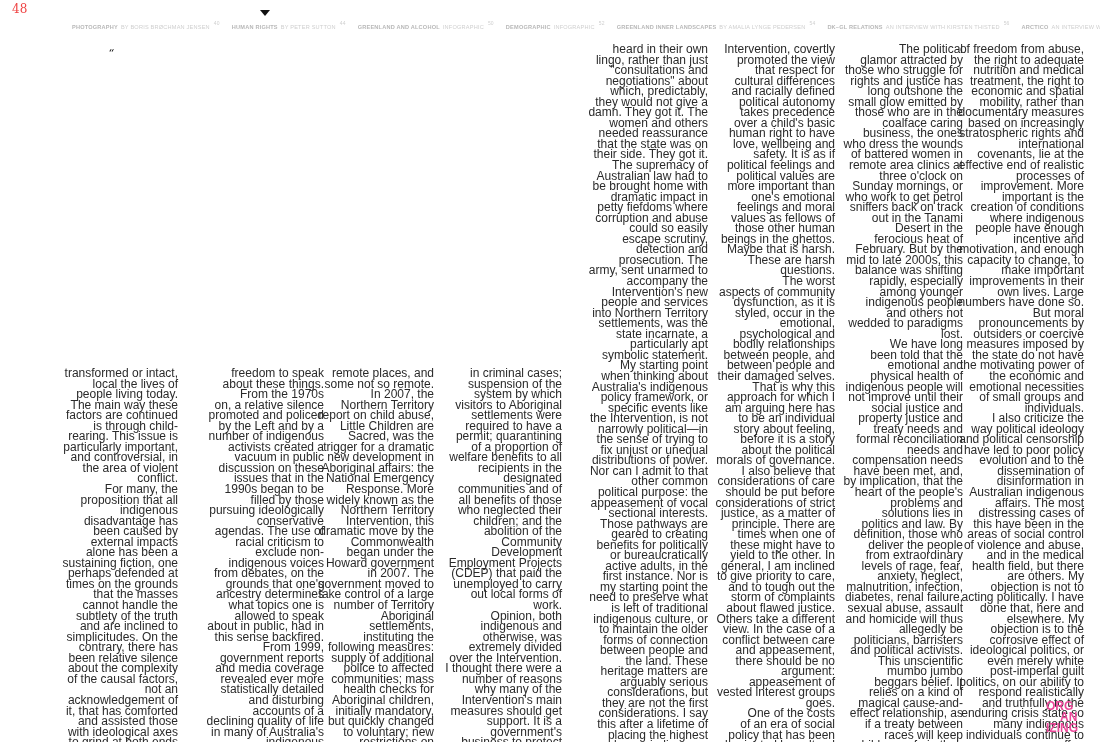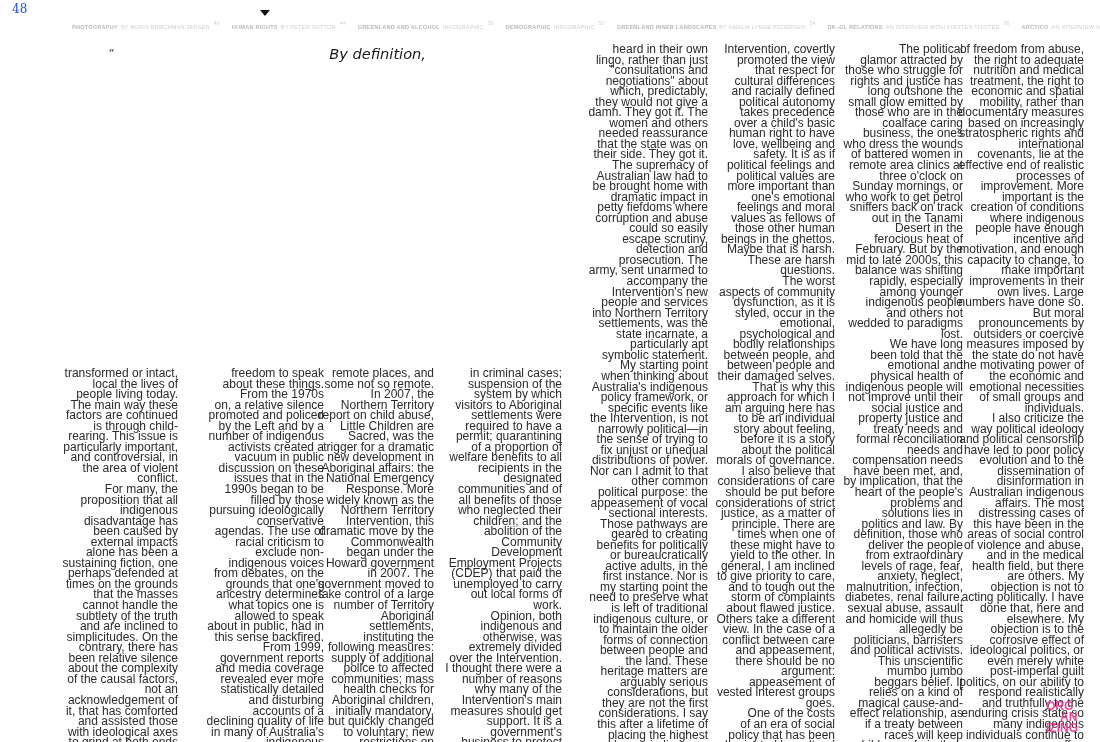--- a/index.html
+++ b/index.html
@@ -1,18 +1,18 @@
 <!DOCTYPE html>
 <html><head>
 <meta charset="utf-8">
 <style>
   html, body { margin: 0; padding: 0; background: #ffffff; }
   body { width: 1100px; height: 742px; position: relative; overflow: hidden;
          font-family: "DejaVu Sans", sans-serif; color: #222; }
-  .page-num { position: absolute; left: 12px; top: 2px; font-family: "DejaVu Serif", serif; font-size: 12px; color: #1d4ed8; }
+  .page-num { position: absolute; left: 12px; top: 2px; font-family: "DejaVu Serif", serif; font-size: 12px; color: #ef4444; }
   .marker { position: absolute; left: 260px; top: 10px; width: 0; height: 0;
             border-left: 5px solid transparent; border-right: 5px solid transparent; border-top: 6px solid #111; }
   .toc { position: absolute; top: 24px; left: 72px; right: 8px; height: 12px; display: flex; gap: 0; font-family: "Liberation Sans", sans-serif; font-size: 5.6px; color: #cfcfcf; letter-spacing: .2px; white-space: nowrap; }
   .toc-item { display: flex; align-items: flex-start; margin-right: 12px; }
   .toc-item b { color: #b8b8b8; font-weight: 700; }
   .toc-item sup { font-size: 5px; margin-left: 4px; position: relative; top: -4px; color: #d0d0d0; }
   .quote { position: absolute; left: 108px; top: 44px; width: 318px; font-family: "DejaVu Sans", sans-serif; font-style: italic; font-size: 14.6px; line-height: 20px; color: #1a1a1a; }
   .quote .open { display: block; font-size: 11px; height: 20px; }
   .quote .first { display: block; text-align: right; margin-top: -20px; }
   .col { position: absolute; width: 120px; font-family: Liberation Sans, sans-serif; font-size: 12px; line-height: 10.55px; color: #2a2a2a; text-align: right; }
@@ -60,21 +60,20 @@
       <sup>56</sup>
     </div>
     <div class="toc-item">
       <b>ARCTICO</b>
       <span style="margin-left: 3px;">AN INTERVIEW WITH ROLF TANNES</span>
     </div>
   </div>
 
 <div class="quote">
   <span class="open">“</span>
-  <span class="first">By definition,</span>
 </div>
 
 <div class="col" id="col-0" style="left:60px; top:368px; width:118px;">
     <p>transformed or intact, local the lives of people living today. The main way these factors are continued is through child-rearing. This issue is particularly important, and controversial, in the area of violent conflict.</p>
     <p class="ind">For many, the proposition that all indigenous disadvantage has been caused by external impacts alone has been a sustaining fiction, one perhaps defended at times on the grounds that the masses cannot handle the subtlety of the truth and are inclined to simplicitudes. On the contrary, there has been relative silence about the complexity of the causal factors, not an acknowledgement of it, that has comforted and assisted those with ideological axes to grind at both ends of the political spectrum. Simplistic accounts of the past increasingly misjudge their audience in this field. Traditional liberal support for indigenous causes in Australia proceeded, in the past, on a less knowledgeable basis than it does now. Not long ago there was less debate and less</p>
   </div>
 <div class="col" id="col-1" style="left:188px; top:368px; width:118px;margin-left:18px;">
     <p>freedom to speak about these things.</p>
     <p class="ind">From the 1970s on, a relative silence promoted and policed by the Left and by a number of indigenous activists created a vacuum in public discussion on these issues that in the 1990s began to be filled by those pursuing ideologically conservative agendas. The use of racial criticism to exclude non-indigenous voices from debates, on the grounds that one's ancestry determines what topics one is allowed to speak about in public, had in this sense backfired.</p>
     <p class="ind">From 1999, government reports and media coverage revealed ever more statistically detailed and disturbing accounts of a declining quality of life in many of Australia's indigenous settlements. What had earlier been called, with moral overtones, "degradation," was now increasingly called "dysfunction," with new overtones of medical pathology. Government inquiries repeatedly found high levels of sexual abuse of children in</p>

